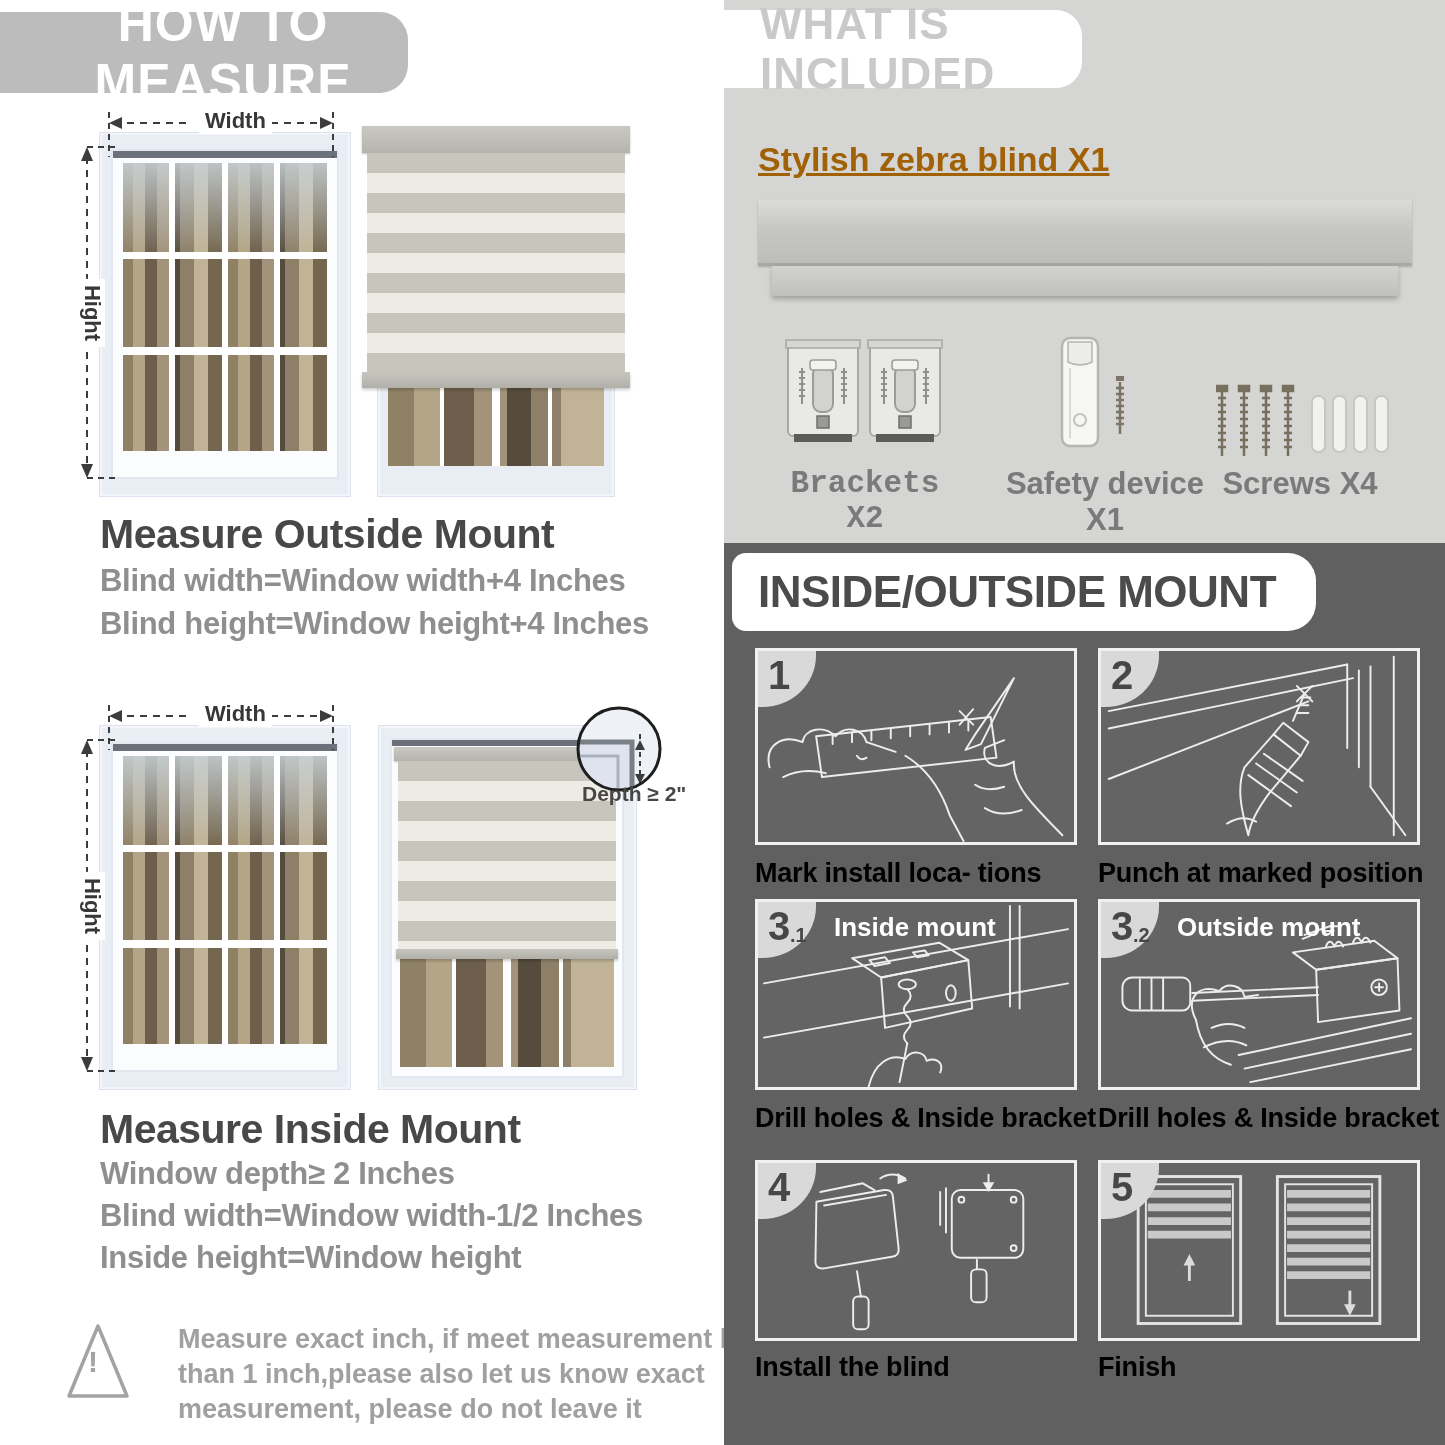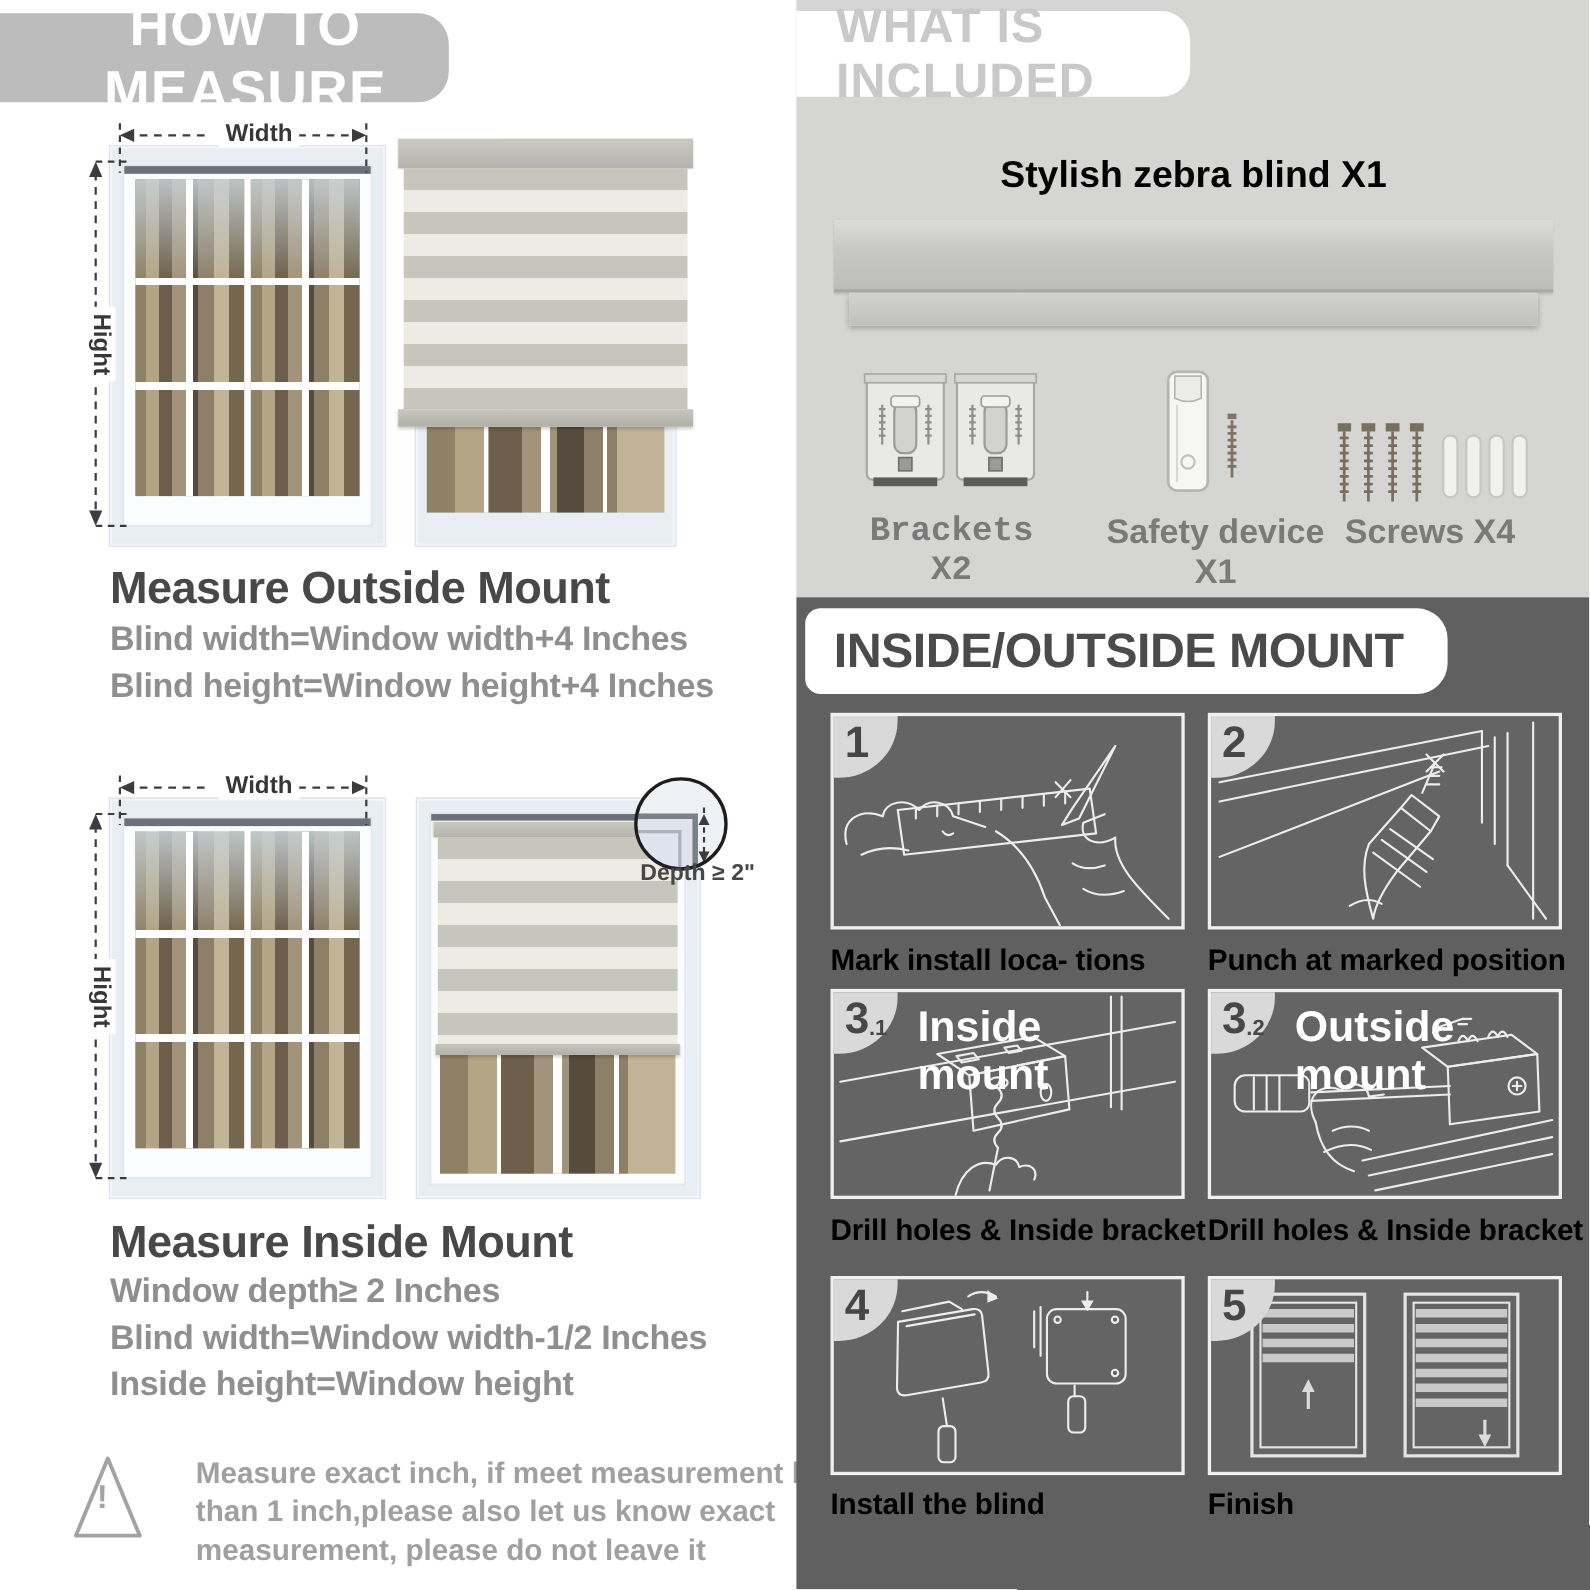--- a/index.html
+++ b/index.html
@@ -50,40 +50,40 @@
 
   .warn-text{font-size:27px;font-weight:700;color:#a0a0a0;line-height:35px;}
 
   
   .right-bg{left:724px;top:0;width:721px;height:543px;background:#d5d5d3;}
   .included-band{
     left:724px;top:10px;width:358px;height:78px;background:#ffffff;
     border-radius:0 26px 26px 0;display:flex;align-items:center;
   }
   .included-band span{color:#c9c9c9;font-size:44px;font-weight:700;margin-left:36px;letter-spacing:1px;}
-  .blind-label{font-size:34px;font-weight:700;color:#000000;text-align:center;}
+  .blind-label{font-size:34px;font-weight:700;color:#a16207;text-align:left;text-decoration:underline;}
   .headrail-top{background:linear-gradient(180deg,#dbdbd7 0%,#c6c6c2 45%,#bcbcb8 100%);box-shadow:inset 0 -3px 0 #a8a8a4,0 1px 2px rgba(0,0,0,.2);}
   .headrail-lip{background:linear-gradient(180deg,#d2d2ce,#c0c0bc);box-shadow:0 3px 5px rgba(0,0,0,.25);}
   .part-label{font-size:31px;font-weight:700;color:#7a7a7a;text-align:center;}
 
   .dark-bg{left:724px;top:543px;width:721px;height:902px;background:#606060;}
   .mount-band{
     left:732px;top:553px;width:584px;height:78px;background:#ffffff;
     border-radius:14px 28px 28px 14px;display:flex;align-items:center;
   }
   .mount-band span{color:#4b4b4b;font-size:44px;font-weight:700;margin-left:26px;letter-spacing:-0.5px;}
 
   .panel{position:absolute;border:3px solid #f0f0f0;background:#646464;box-sizing:border-box;}
   .badge{
     position:absolute;left:0;top:0;width:58px;height:56px;background:#d9d9d9;
     border-radius:0 0 92% 0;color:#474747;
   }
   .badge .n{position:absolute;left:10px;top:2px;font-size:40px;font-weight:700;}
   .badge .s{position:absolute;left:32px;top:22px;font-size:20px;font-weight:700;}
-  .panel-title{position:absolute;color:#ffffff;font-size:39px;font-weight:700;}
+  .panel-title{position:absolute;color:#ffffff;font-size:26px;font-weight:700;}
   .caption{position:absolute;color:#000000;font-size:27px;font-weight:700;letter-spacing:-0.2px;}
   .lineart{position:absolute;left:0;top:0;width:100%;height:100%;}
 </style>
 </head>
 <body>
 
 <div id="canvas">
 
   <div class="abs how-band">
     <span>HOW TO MEASURE</span>

